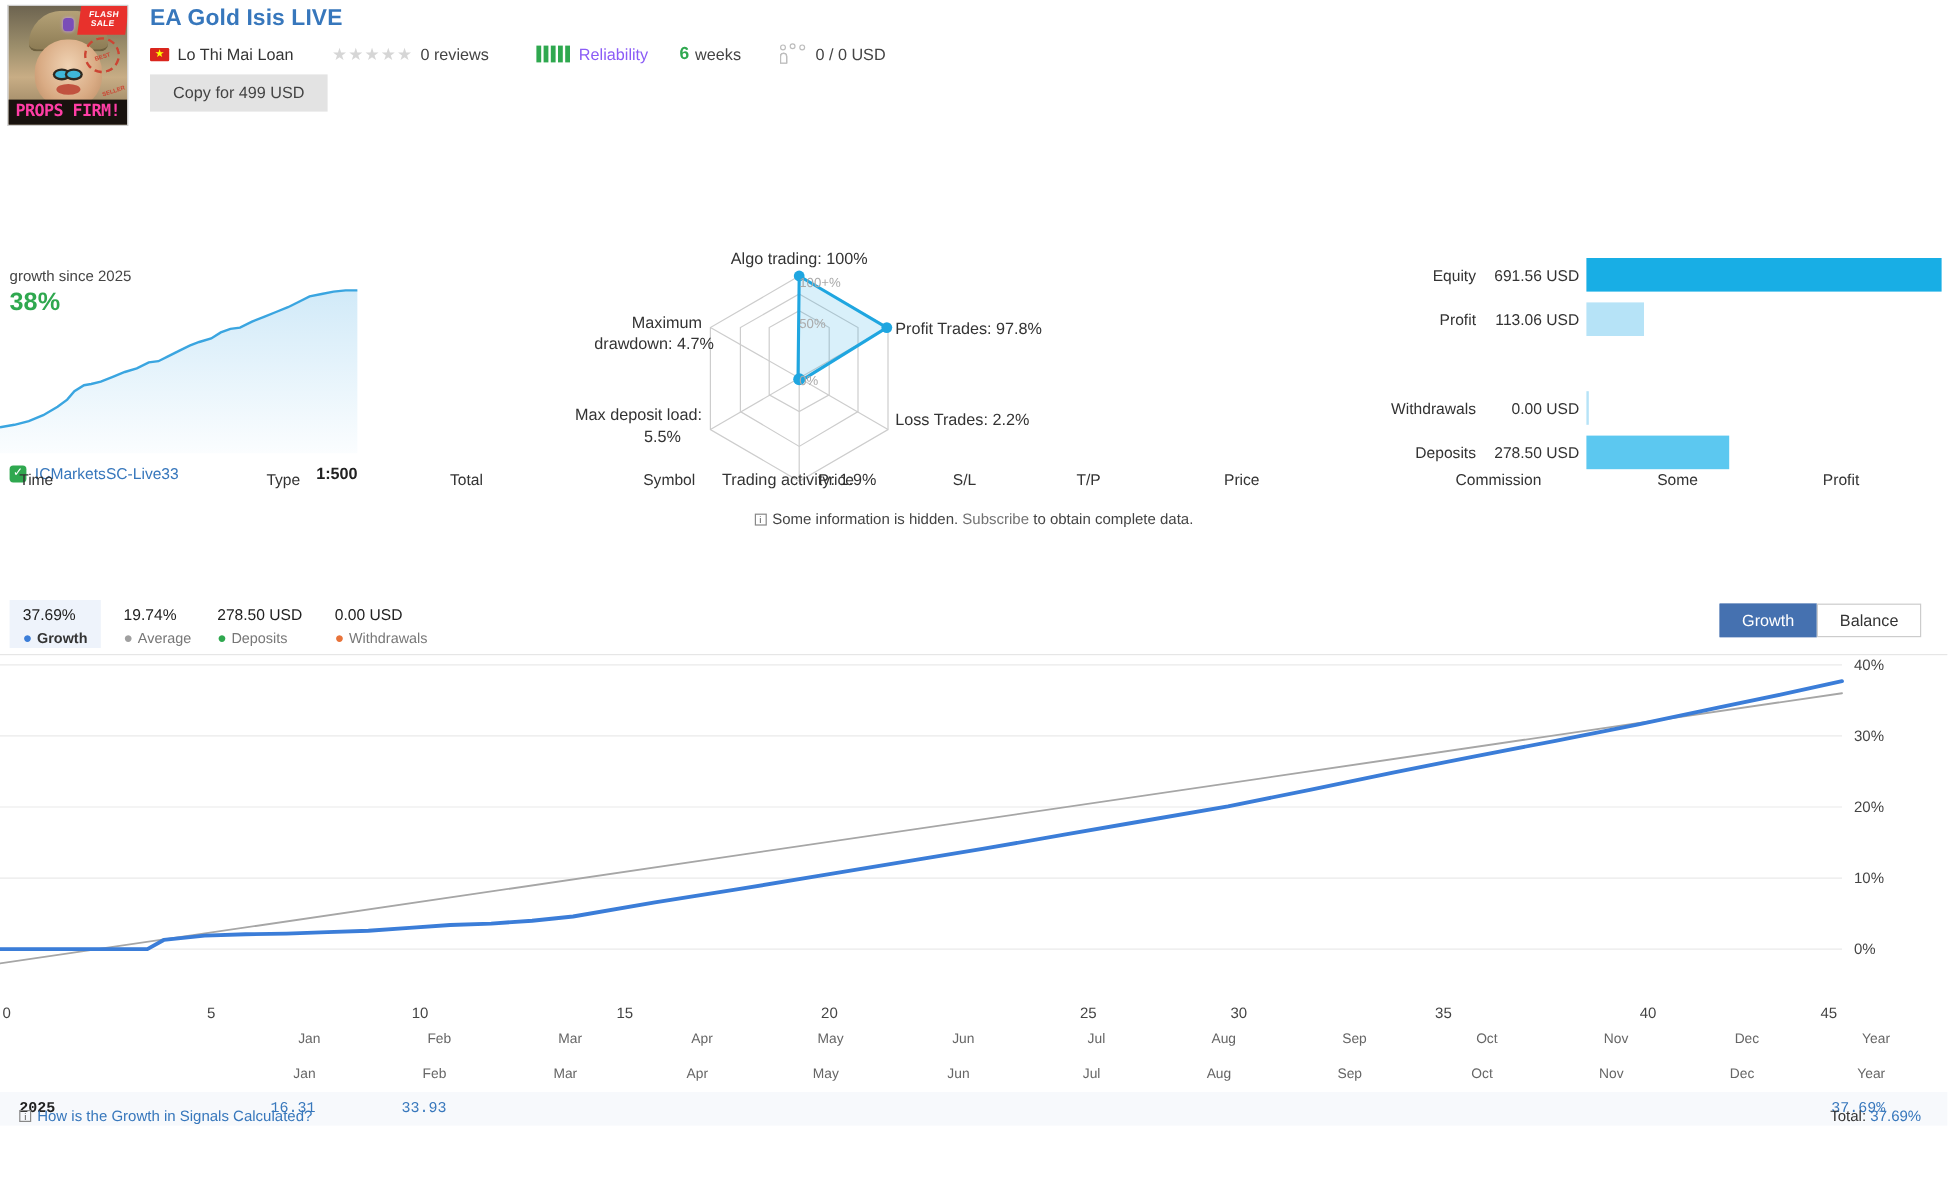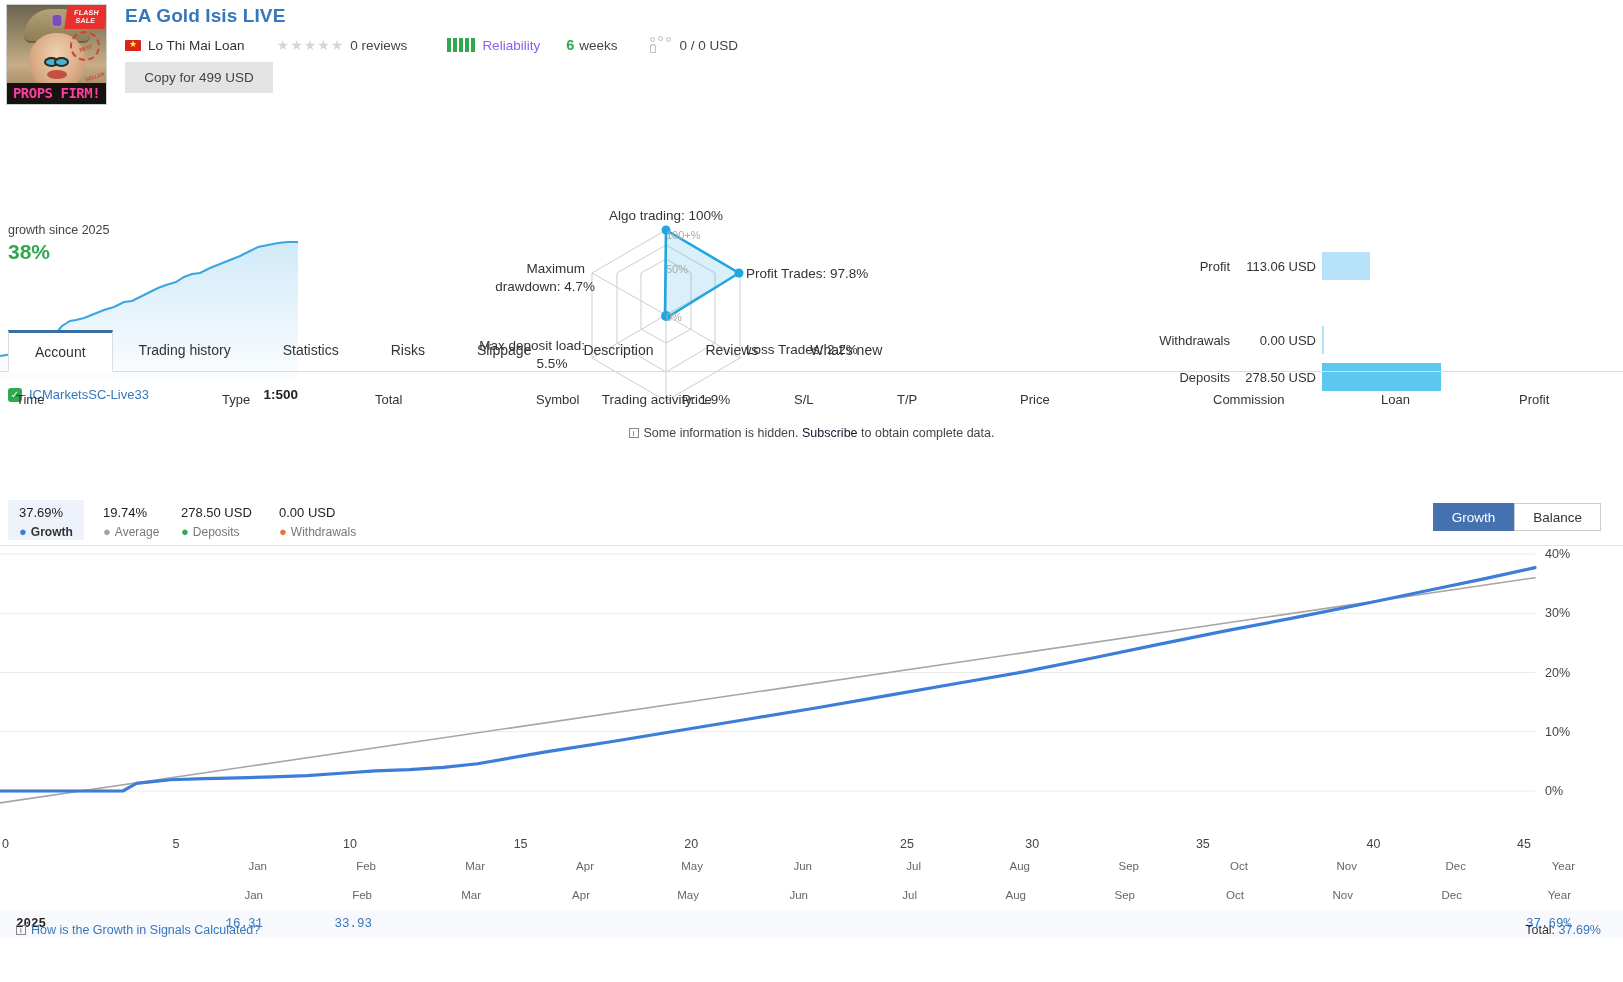--- a/index.html
+++ b/index.html
@@ -128,21 +128,21 @@
     margin-bottom:-1px; background:#fff; height:42px; line-height:39px;
   }
 
   
   .thead { position:absolute; left:0; top:392px; width:1623px; height:30px; }
   .th { position:absolute; font-size:13px; color:#333; top:0; }
   .hidden-note { position:absolute; left:0; top:426px; width:1623px; text-align:center;
     font-size:12.5px; color:#444; }
   .note-ic { display:inline-block; width:10px;height:10px;border:1px solid #888;
     font-size:8px; line-height:9px; text-align:center; color:#555; margin-right:5px; vertical-align:1px;}
-  .hidden-note a { color:#0f172a; text-decoration:none; }
+  .hidden-note a { color:#737373; text-decoration:none; }
   .zero-row { position:absolute; left:0; top:450px; width:1623px; height:32px;
     border-top:1px solid #eee; }
   .zero-val { position:absolute; right:22px; top:7px; font-size:13px; color:#333; }
 
   
   .legend { position:absolute; left:0; top:500px; width:1623px; height:45px; }
   .lg { position:absolute; top:0; height:40px; padding:5px 11px 0 11px; }
   .lg.sel { background:#eef3fb; }
   .lg-v { font-size:13px; color:#222; }
   .lg-n { font-size:12px; color:#777; margin-top:4px; }
@@ -271,20 +271,27 @@
       <text x="276" y="73" font-size="13.5" fill="#333" font-family="Liberation Sans, sans-serif">Profit Trades: 97.8%</text>
       <text x="276" y="149" font-size="13.5" fill="#333" font-family="Liberation Sans, sans-serif">Loss Trades: 2.2%</text>
       <text x="196" y="199" text-anchor="middle" font-size="13.5" fill="#333" font-family="Liberation Sans, sans-serif">Trading activity: 1.9%</text>
       <text x="115" y="145" text-anchor="end" font-size="13.5" fill="#333" font-family="Liberation Sans, sans-serif">Max deposit load:</text>
       <text x="82" y="163" text-anchor="middle" font-size="13.5" fill="#333" font-family="Liberation Sans, sans-serif">5.5%</text>
       <text x="115" y="68" text-anchor="end" font-size="13.5" fill="#333" font-family="Liberation Sans, sans-serif">Maximum</text>
       <text x="125" y="86" text-anchor="end" font-size="13.5" fill="#333" font-family="Liberation Sans, sans-serif">drawdown: 4.7%</text>
     </svg>
 
     <div class="bars">
+      <div class="bar-row" style="top:0">
+        <div class="bar-lbl">Equity</div>
+        <div class="bar-val">691.56 USD</div>
+        <div class="bar-track">
+            <div class="bar-fill" id="bf0" style="width: 296px; background: rgb(24, 174, 229);"></div>
+          </div>
+      </div>
       <div class="bar-row" style="top:37px">
         <div class="bar-lbl">Profit</div>
         <div class="bar-val">113.06 USD</div>
         <div class="bar-track">
             <div class="bar-fill" id="bf1" style="width: 48.3917px; background: rgb(182, 227, 247);"></div>
           </div>
       </div>
       <div class="bar-row" style="top:111px">
         <div class="bar-lbl">Withdrawals</div>
         <div class="bar-val">0.00 USD</div>
@@ -295,42 +302,32 @@
       <div class="bar-row" style="top:148px">
         <div class="bar-lbl">Deposits</div>
         <div class="bar-val">278.50 USD</div>
         <div class="bar-track">
             <div class="bar-fill" id="bf4" style="width: 119.203px; background: rgb(92, 200, 240);"></div>
           </div>
       </div>
     </div>
   </div>
 
-  <div class="tabs">
-    <div class="tab active">Account</div>
-    <div class="tab">Trading history</div>
-    <div class="tab">Statistics</div>
-    <div class="tab">Risks</div>
-    <div class="tab">Slippage</div>
-    <div class="tab">Description</div>
-    <div class="tab">Reviews</div>
-    <div class="tab">What's new</div>
-  </div>
 
   <div class="thead">
     <div class="th" style="left:16px">Time</div>
     <div class="th" style="left:222px">Type</div>
     <div class="th" style="left:375px">Total</div>
     <div class="th" style="left:536px">Symbol</div>
     <div class="th" style="left:682px">Price</div>
     <div class="th" style="left:794px">S/L</div>
     <div class="th" style="left:897px">T/P</div>
     <div class="th" style="left:1020px">Price</div>
     <div class="th" style="left:1213px">Commission</div>
-    <div class="th" style="left:1381px">Loan</div>
+    <div class="th" style="left:1381px">Some</div>
     <div class="th" style="left:1519px">Profit</div>
   </div>
 
   <div class="hidden-note">
     <span class="note-ic">i</span><span>Some information is hidden.</span>
     <a href="#">Subscribe</a>
     <span>to obtain complete data.</span>
   </div>
 
 

